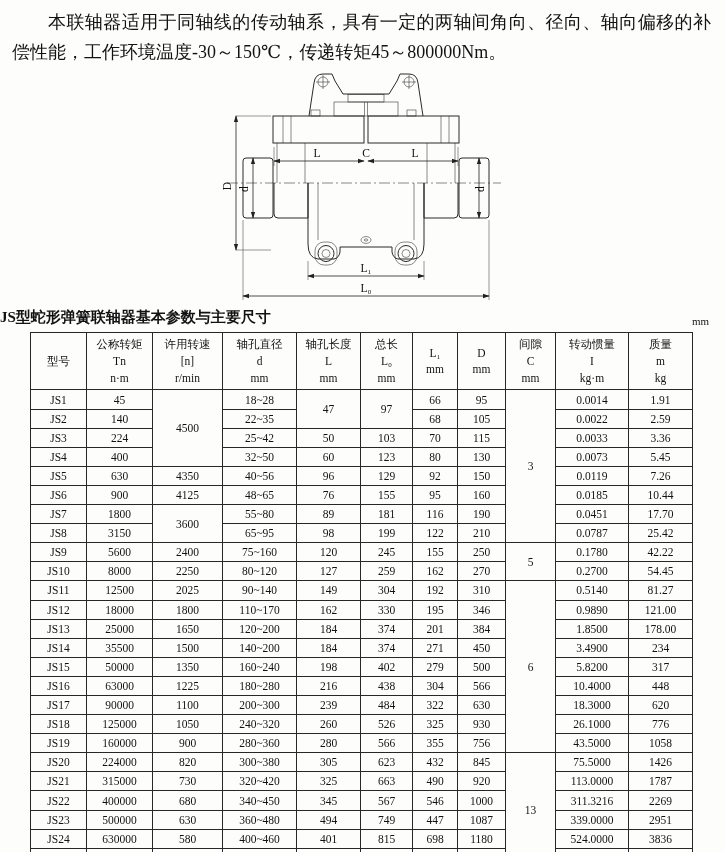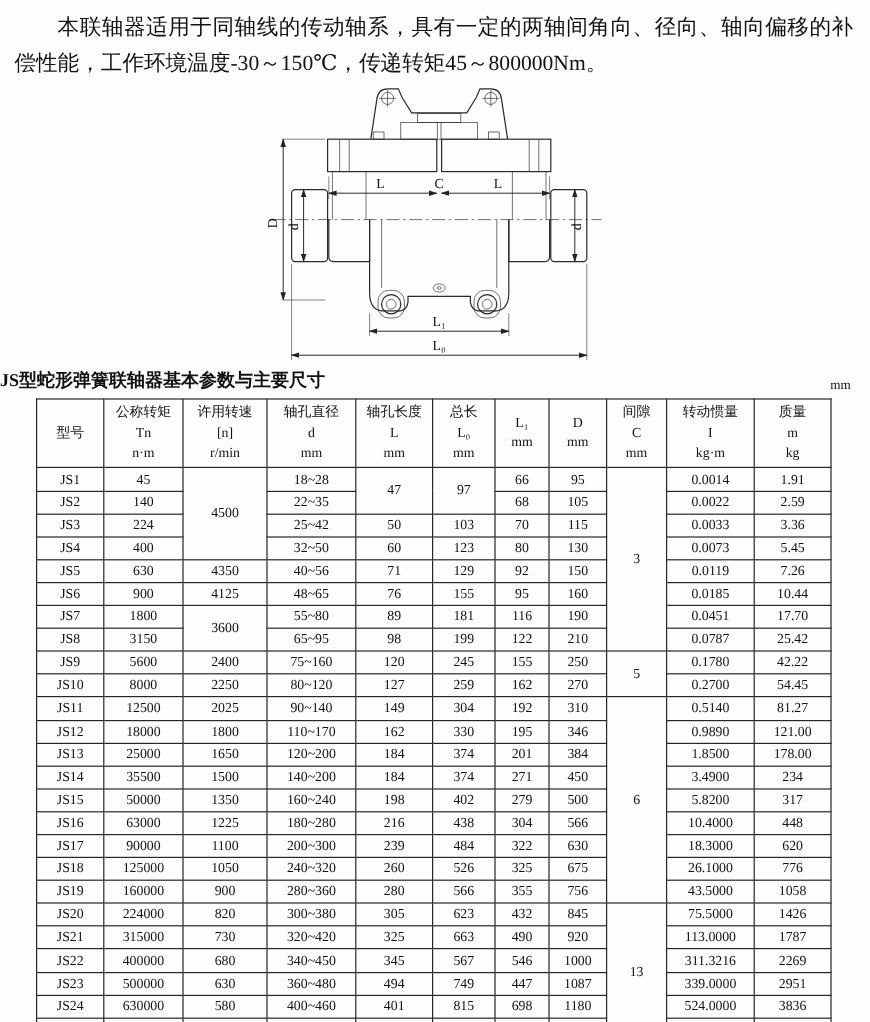--- a/index.html
+++ b/index.html
@@ -272,21 +272,21 @@
         <td>80</td>
         <td>130</td>
         <td>0.0073</td>
         <td>5.45</td>
       </tr>
       <tr>
         <td>JS5</td>
         <td>630</td>
         <td>4350</td>
         <td>40~56</td>
-        <td>71</td>
+        <td>96</td>
         <td>129</td>
         <td>92</td>
         <td>150</td>
         <td>0.0119</td>
         <td>7.26</td>
       </tr>
       <tr>
         <td>JS6</td>
         <td>900</td>
         <td>4125</td>
@@ -432,21 +432,21 @@
         <td>620</td>
       </tr>
       <tr>
         <td>JS18</td>
         <td>125000</td>
         <td>1050</td>
         <td>240~320</td>
         <td>260</td>
         <td>526</td>
         <td>325</td>
-        <td>675</td>
+        <td>930</td>
         <td>26.1000</td>
         <td>776</td>
       </tr>
       <tr>
         <td>JS19</td>
         <td>160000</td>
         <td>900</td>
         <td>280~360</td>
         <td>280</td>
         <td>566</td>

